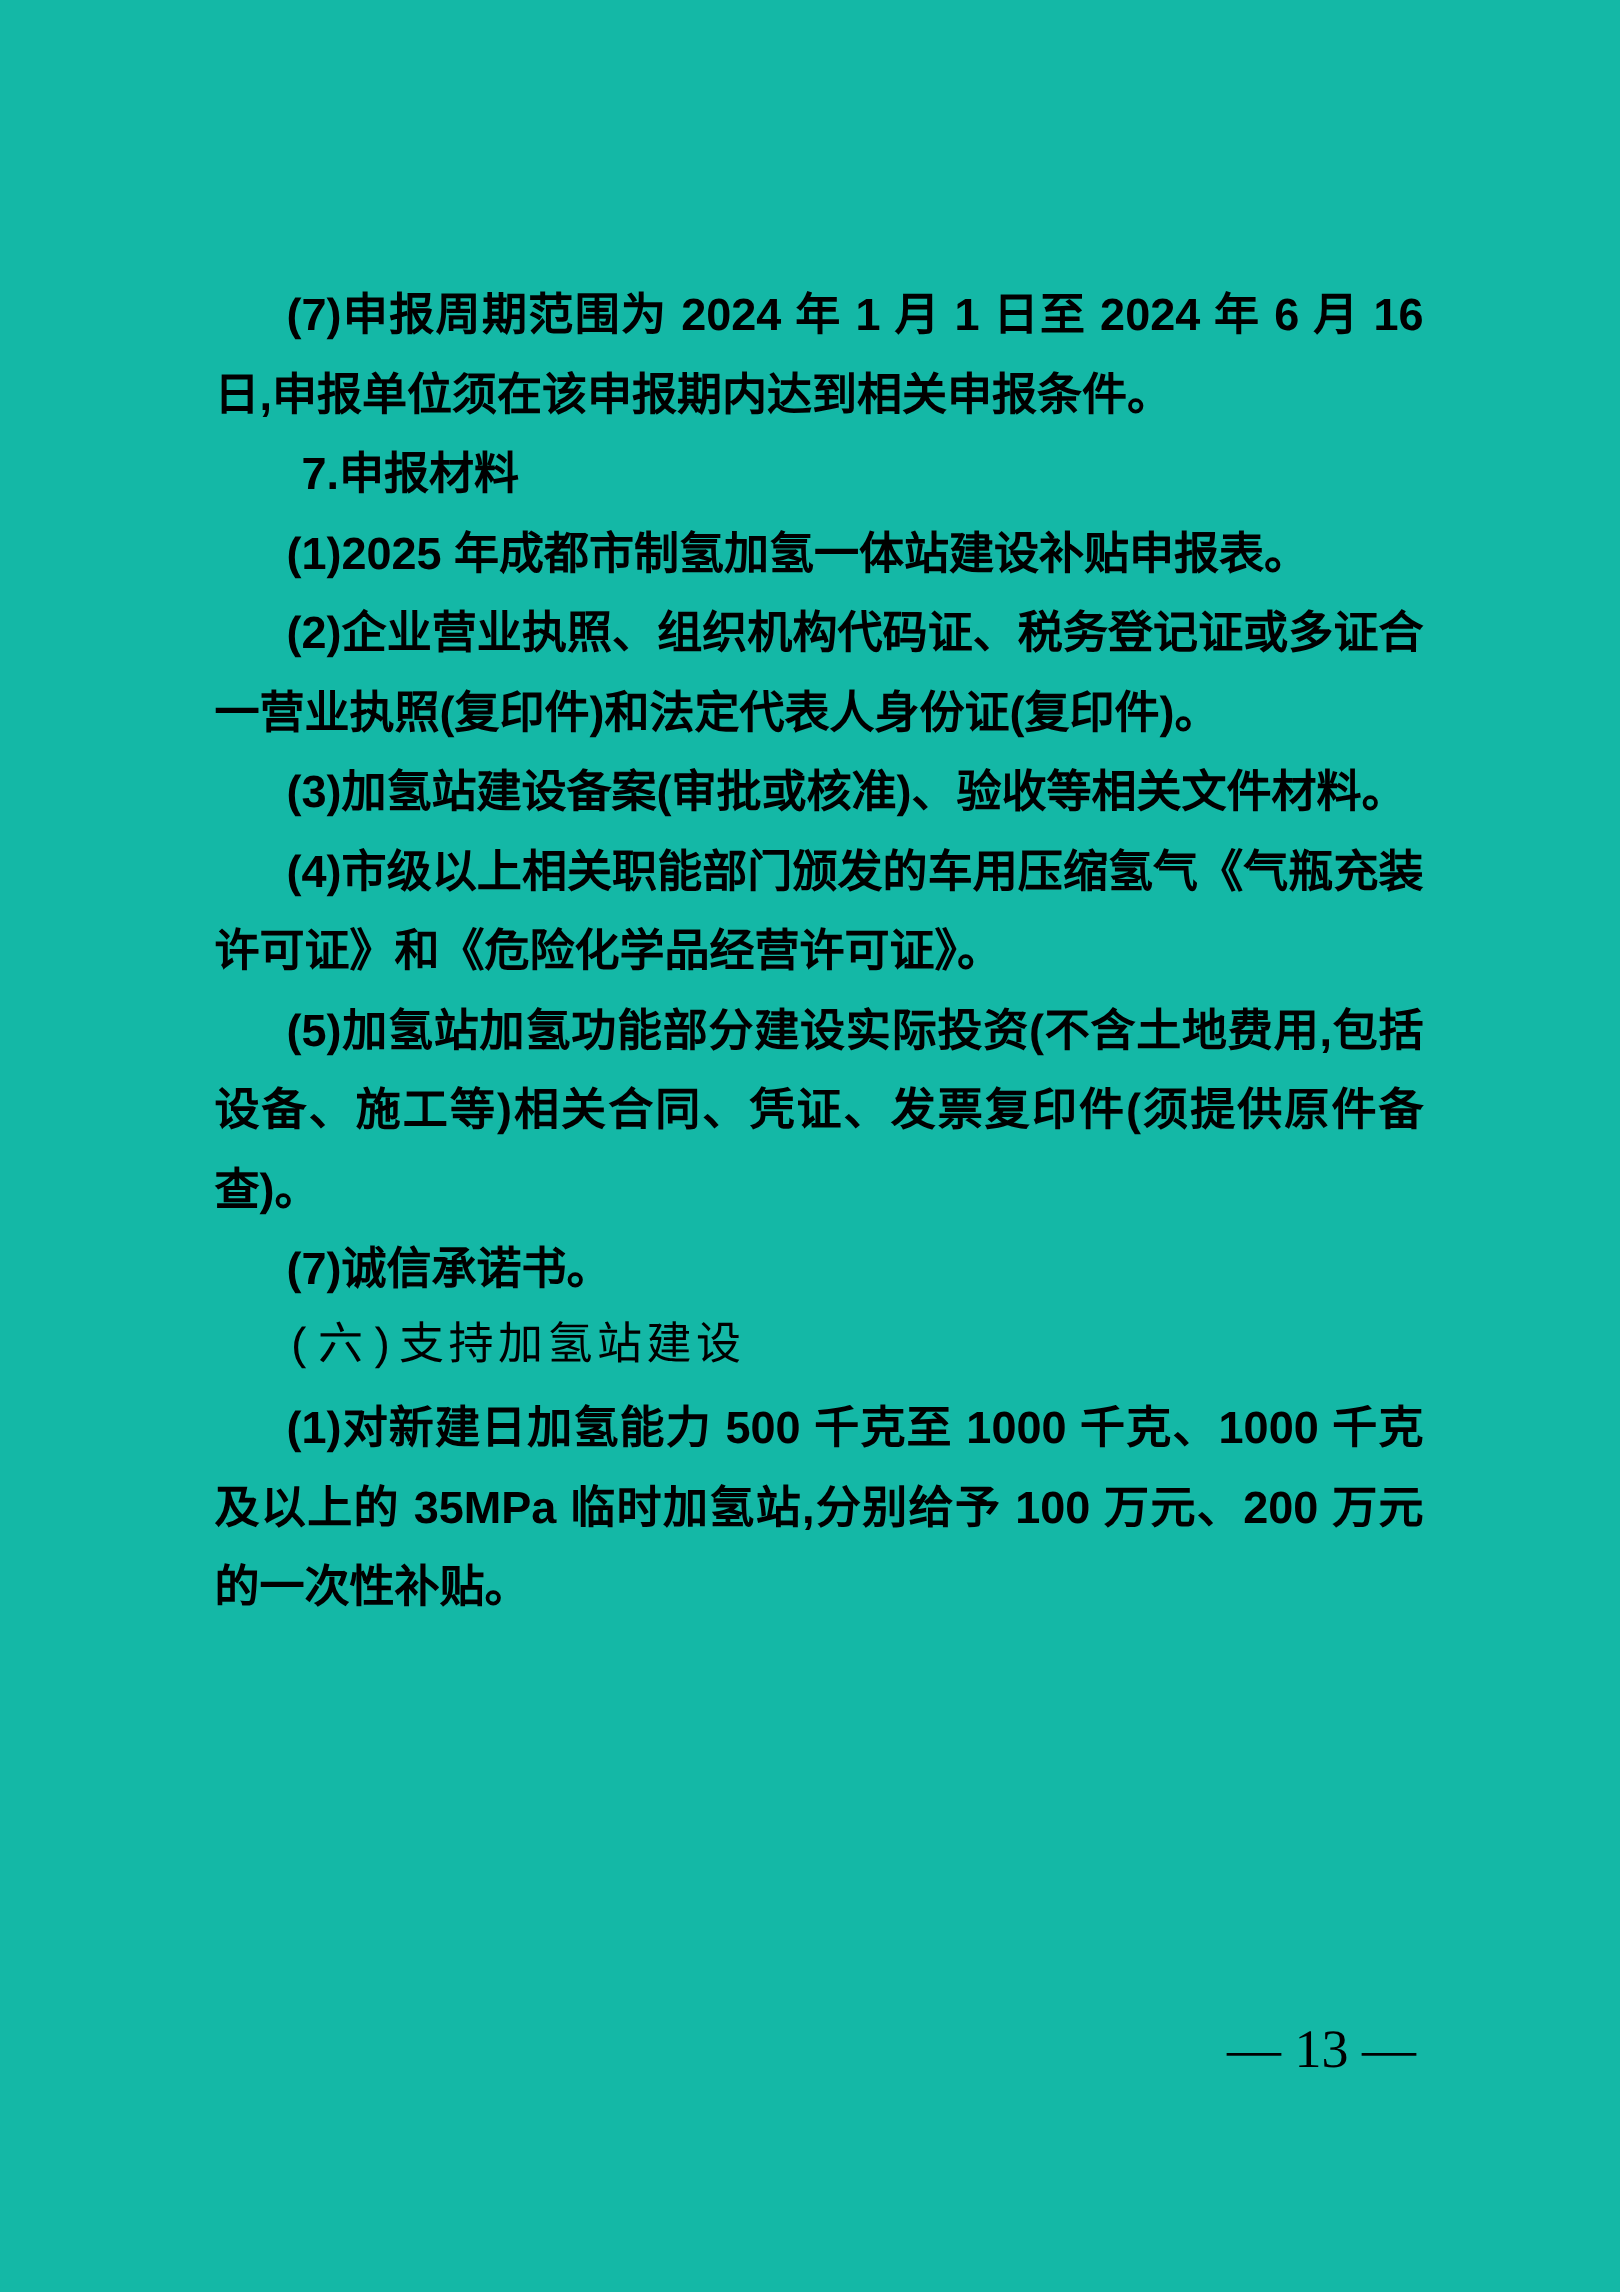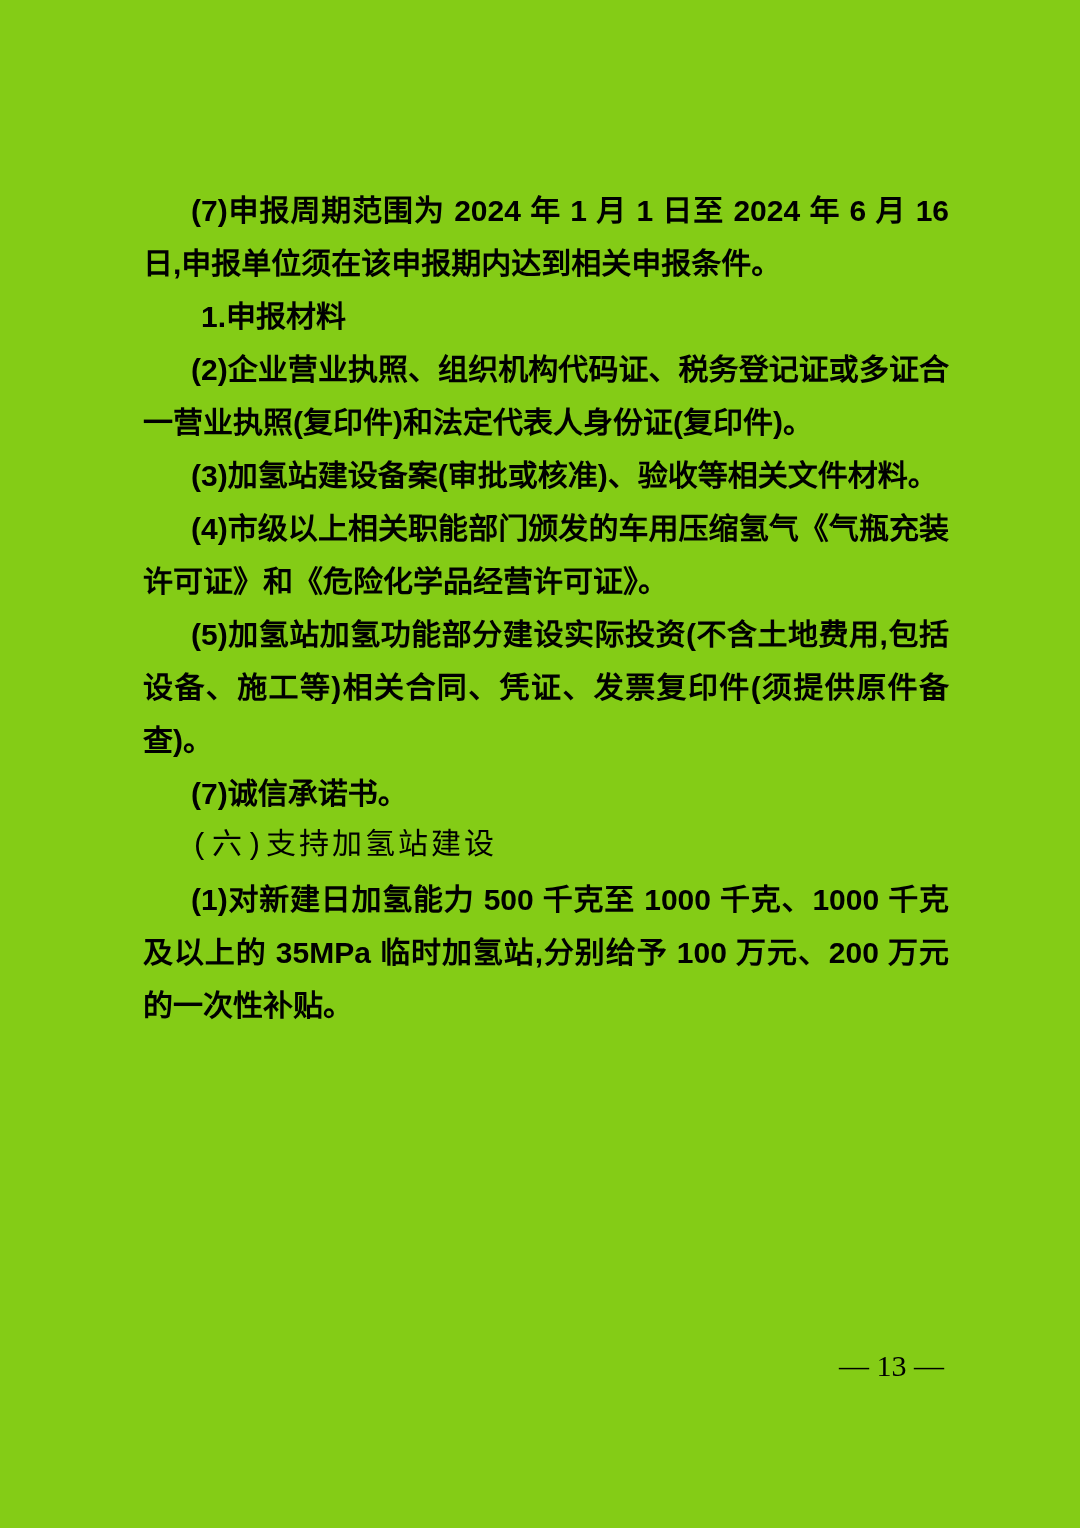--- a/index.html
+++ b/index.html
@@ -9,21 +9,21 @@
   body {
     width: 1080px;
     height: 1528px;
     background: #ffffff;
     font-family: "Liberation Sans", sans-serif;
   }
   .page {
     position: relative;
     width: 1080px;
     height: 1528px;
-    background: #84cc16;
+    background: #14b8a6;
     overflow: hidden;
     color: #000000;
   }
   .content {
     position: absolute;
     left: 143px;
     top: 184px;
     width: 806px;
   }
   .para {
@@ -51,33 +51,34 @@
   .kai {
     font-family: Liberation Mono, monospace;
     font-weight: 400;
     letter-spacing: 3px;
   }
   .page-number {
     position: absolute;
     top: 1348px;
     right: 136px;
     font-family: "Liberation Serif", serif;
-    font-size: 30px;
+    font-size: 36px;
     font-weight: 400;
     line-height: 36px;
     color: #000000;
   }
 </style>
 </head>
 <body>
 
 <div class="page">
   <div class="content">
     <p class="para indent-item">(7)申报周期范围为 2024 年 1 月 1 日至 2024 年 6 月 16 日,申报单位须在该申报期内达到相关申报条件。</p>
-    <p class="para indent-num">1.申报材料</p>
+    <p class="para indent-num">7.申报材料</p>
+    <p class="para indent-item">(1)2025 年成都市制氢加氢一体站建设补贴申报表。</p>
     <p class="para indent-item">(2)企业营业执照、组织机构代码证、税务登记证或多证合一营业执照(复印件)和法定代表人身份证(复印件)。</p>
     <p class="para indent-item">(3)加氢站建设备案(审批或核准)、验收等相关文件材料。</p>
     <p class="para indent-item">(4)市级以上相关职能部门颁发的车用压缩氢气《气瓶充装许可证》和《危险化学品经营许可证》。</p>
     <p class="para indent-item">(5)加氢站加氢功能部分建设实际投资(不含土地费用,包括设备、施工等)相关合同、凭证、发票复印件(须提供原件备查)。</p>
     <p class="para indent-item">(7)诚信承诺书。</p>
     <p class="para indent-item kai">(六)支持加氢站建设</p>
     <p class="para indent-item">(1)对新建日加氢能力 500 千克至 1000 千克、1000 千克及以上的 35MPa 临时加氢站,分别给予 100 万元、200 万元的一次性补贴。</p>
   </div>
   <div class="page-number">— 13 —</div>
 </div>

